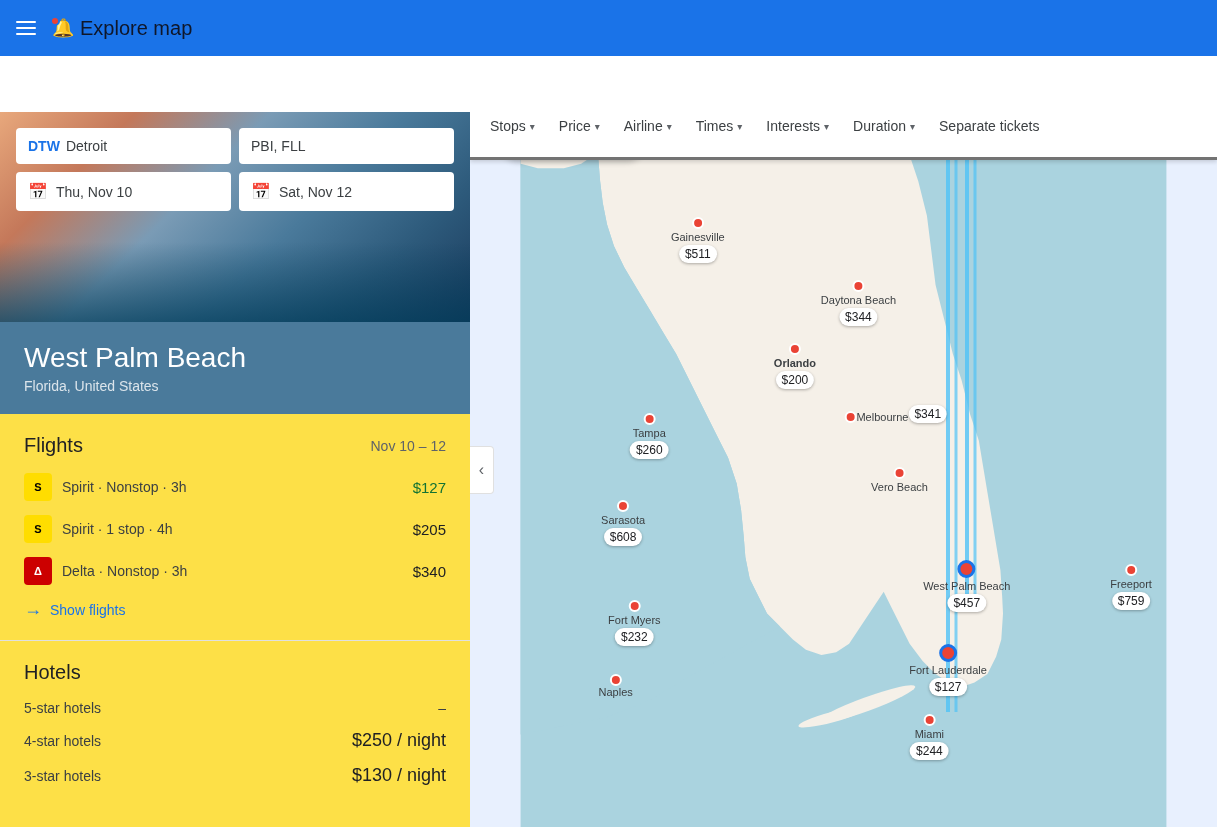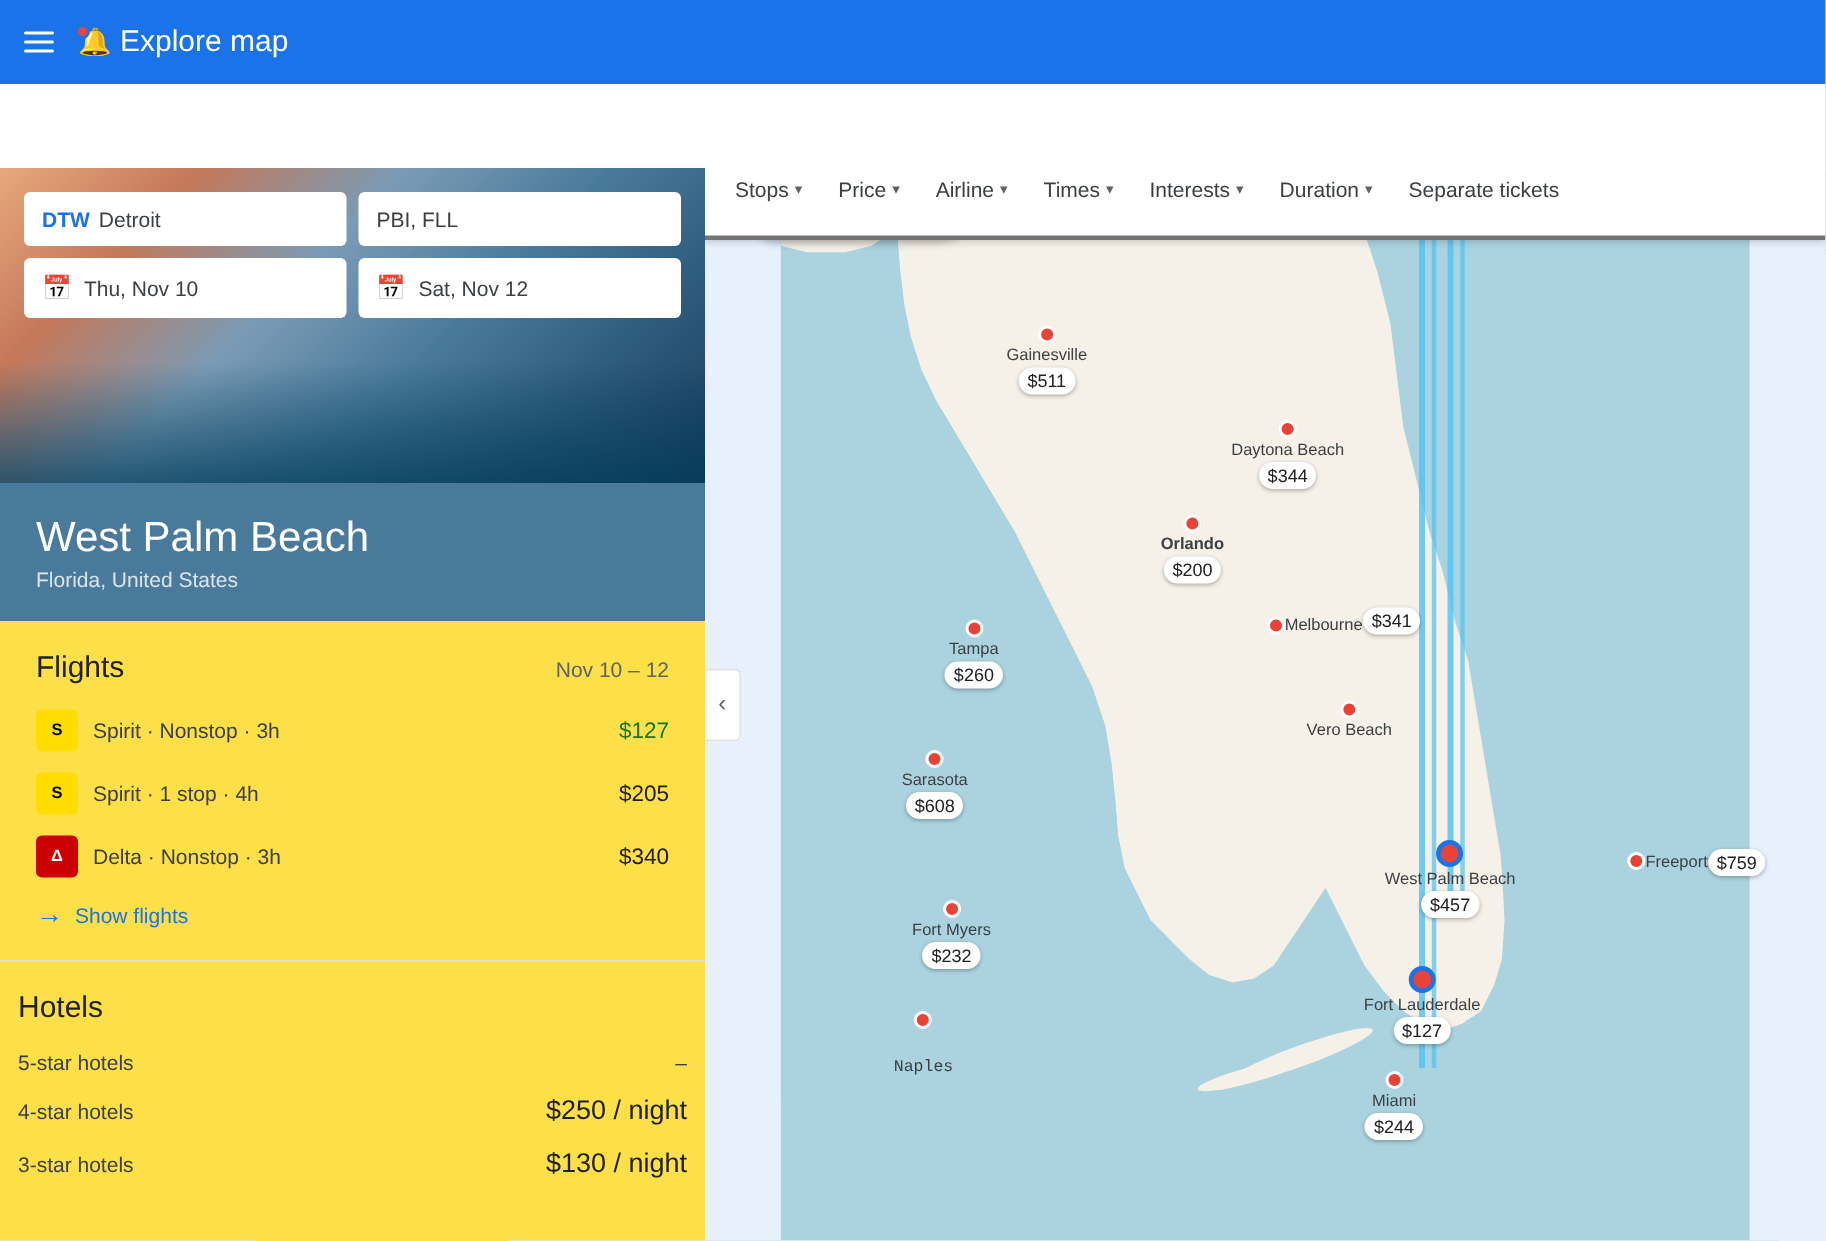--- a/index.html
+++ b/index.html
@@ -24,21 +24,21 @@
     .topbar-notification {
       width: 20px; height: 20px; position: relative; margin-right: 8px;
     }
     .topbar-notification-dot {
       width: 10px; height: 10px; background: #ea4335; border-radius: 50%;
       position: absolute; top: -2px; left: -2px; border: 2px solid #1a73e8;
     }
     .topbar-notification-bell {
       font-size: 18px; color: white; line-height: 20px;
     }
-    .topbar-title { color: #ffffff; font-size: 20px; font-weight: 400; }
+    .topbar-title { color: #0f172a; font-size: 20px; font-weight: 400; }
 
     
     .filterbar {
       background: white;
       height: 48px;
       display: flex;
       align-items: flex-start;
       padding: 0 8px;
       border-bottom: 3px solid #737373;
       flex-shrink: 0;
@@ -144,21 +144,21 @@
     .price-green { color: #137333; }
     .price-dark { color: #202124; }
 
     .show-flights-row {
       display: flex; align-items: center; gap: 8px;
       color: #1a73e8; font-size: 14px; cursor: pointer; margin-top: 4px;
     }
     .arrow-icon { font-size: 18px; }
 
     
-    .hotels-section { padding: 20px 12px; }
+    .hotels-section { padding: 20px 24px; }
     .hotel-row { display: flex; justify-content: space-between; align-items: center; margin-bottom: 14px; }
     .hotel-name { font-size: 14px; color: #3c4043; }
     .hotel-price { font-size: 18px; color: #202124; }
     .hotel-dash { font-size: 14px; color: #3c4043; }
 
     
     .map-area {
       flex: 1;
       position: relative;
       overflow: hidden;
@@ -412,37 +412,37 @@
           <div style="font-size: 11px; color: rgb(60, 64, 67); margin-top: 2px;">Sarasota</div>
           <div class="pin-label">$608</div>
         </div>
         <div class="map-pin" style="left: 22%; top: 66%; position: absolute; transform: translateX(-50%); display: flex; flex-direction: column; align-items: center; cursor: pointer;">
           <div class="pin-dot"></div>
           <div style="font-size: 11px; color: rgb(60, 64, 67); margin-top: 2px;">Fort Myers</div>
           <div class="pin-label">$232</div>
         </div>
         <div class="map-pin" style="left: 19.5%; top: 77%; position: absolute; transform: translateX(-50%); display: flex; flex-direction: column; align-items: center; cursor: pointer;">
           <div class="pin-dot"></div>
-          <div style="font-size: 11px; color: rgb(60, 64, 67); margin-top: 20px; font-family: Liberation Mono, monospace;">Naples</div>
+          <div style="font-size: 11px; color: rgb(60, 64, 67); margin-top: 0;">Naples</div>
         </div>
         <div class="map-pin" style="left: 66.5%; top: 60%; position: absolute; transform: translateX(-50%); display: flex; flex-direction: column; align-items: center; cursor: pointer;">
           <div style="width: 18px; height: 18px; border-radius: 50%; background: rgb(234, 67, 53); border: 3px solid rgb(26, 115, 232);"></div>
           <div style="font-size: 11px; color: rgb(60, 64, 67); margin-top: 2px;">West Palm Beach</div>
           <div class="pin-label">$457</div>
         </div>
         <div class="map-pin" style="left: 64%; top: 72.5%; position: absolute; transform: translateX(-50%); display: flex; flex-direction: column; align-items: center; cursor: pointer;">
           <div style="width: 18px; height: 18px; border-radius: 50%; background: rgb(234, 67, 53); border: 3px solid rgb(26, 115, 232);"></div>
           <div style="font-size: 11px; color: rgb(60, 64, 67); margin-top: 2px;">Fort Lauderdale</div>
           <div class="pin-label">$127</div>
         </div>
         <div class="map-pin" style="left: 61.5%; top: 83%; position: absolute; transform: translateX(-50%); display: flex; flex-direction: column; align-items: center; cursor: pointer;">
           <div class="pin-dot"></div>
           <div style="font-size: 11px; color: rgb(60, 64, 67); margin-top: 2px;">Miami</div>
           <div class="pin-label">$244</div>
         </div>
-        <div class="map-pin" style="left: 88.5%; top: 60.5%; position: absolute; transform: translateX(-50%); display: flex; flex-direction: row; align-items: center; cursor: pointer;">
+        <div class="map-pin" style="left: 88.5%; top: 60.5%; position: absolute; transform: translateX(-50%); display: flex; flex-direction: column; align-items: center; cursor: pointer;">
           <div class="pin-dot"></div>
           <div style="font-size: 11px; color: rgb(60, 64, 67); margin-top: 2px;">Freeport</div>
           <div class="pin-label">$759</div>
         </div>
       </div>
   </div>
 </div>
 
 </body></html>

